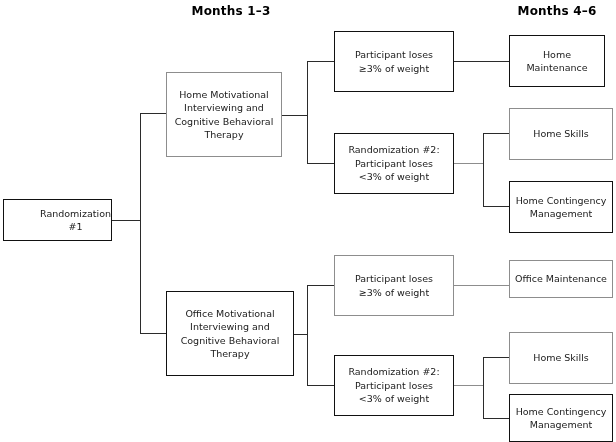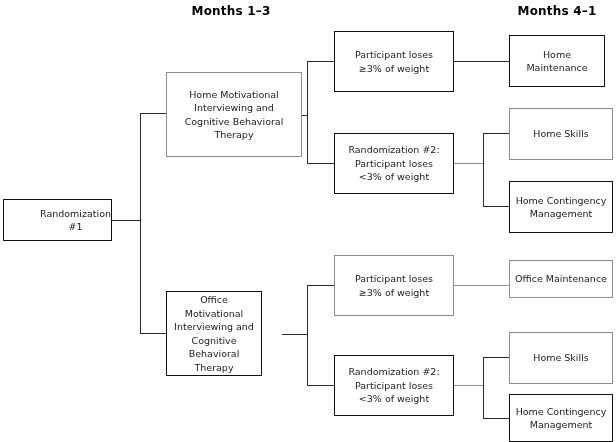--- a/index.html
+++ b/index.html
@@ -68,29 +68,29 @@
     <div class="ln h" style="left: 483px; top: 206px; width: 27px;"></div>
     <div class="ln h gray" style="left: 454px; top: 385px; width: 29px;"></div>
     <div class="ln v" style="left: 483px; top: 357px; height: 62px;"></div>
     <div class="ln h" style="left: 483px; top: 357px; width: 27px;"></div>
     <div class="ln h" style="left: 483px; top: 418px; width: 27px;"></div>
     <div class="node b-black" style="left: 3px; top: 199px; width: 109px; height: 42px; padding-left: 40px;">
       <div>
         <span>Randomization #1</span>
       </div>
     </div>
-    <div class="node b-gray" style="left: 166px; top: 72px; width: 136px; height: 85px;">
+    <div class="node b-gray" style="left: 166px; top: 72px; width: 116px; height: 85px;">
       <div>
         <span>Home Motivational</span>
         <span>Interviewing and</span>
         <span>Cognitive Behavioral</span>
         <span>Therapy</span>
       </div>
     </div>
-    <div class="node b-black" style="left: 166px; top: 291px; width: 96px; height: 85px;">
+    <div class="node b-black" style="left: 166px; top: 291px; width: 128px; height: 85px;">
       <div>
         <span>Office Motivational</span>
         <span>Interviewing and</span>
         <span>Cognitive Behavioral</span>
         <span>Therapy</span>
       </div>
     </div>
     <div class="node b-black" style="left: 334px; top: 31px; width: 120px; height: 61px;">
       <div>
         <span>Participant loses</span>
@@ -143,14 +143,14 @@
         <span>Home Skills</span>
       </div>
     </div>
     <div class="node b-black" style="left: 509px; top: 394px; width: 104px; height: 48px;">
       <div>
         <span>Home Contingency</span>
         <span>Management</span>
       </div>
     </div>
     <div class="hdr" style="left: 186px; top: 4px; width: 90px;">Months 1–3</div>
-    <div class="hdr" style="left: 512px; top: 4px; width: 90px;">Months 4–1</div>
+    <div class="hdr" style="left: 512px; top: 4px; width: 90px;">Months 4–6</div>
   </div>
 
 </body></html>

